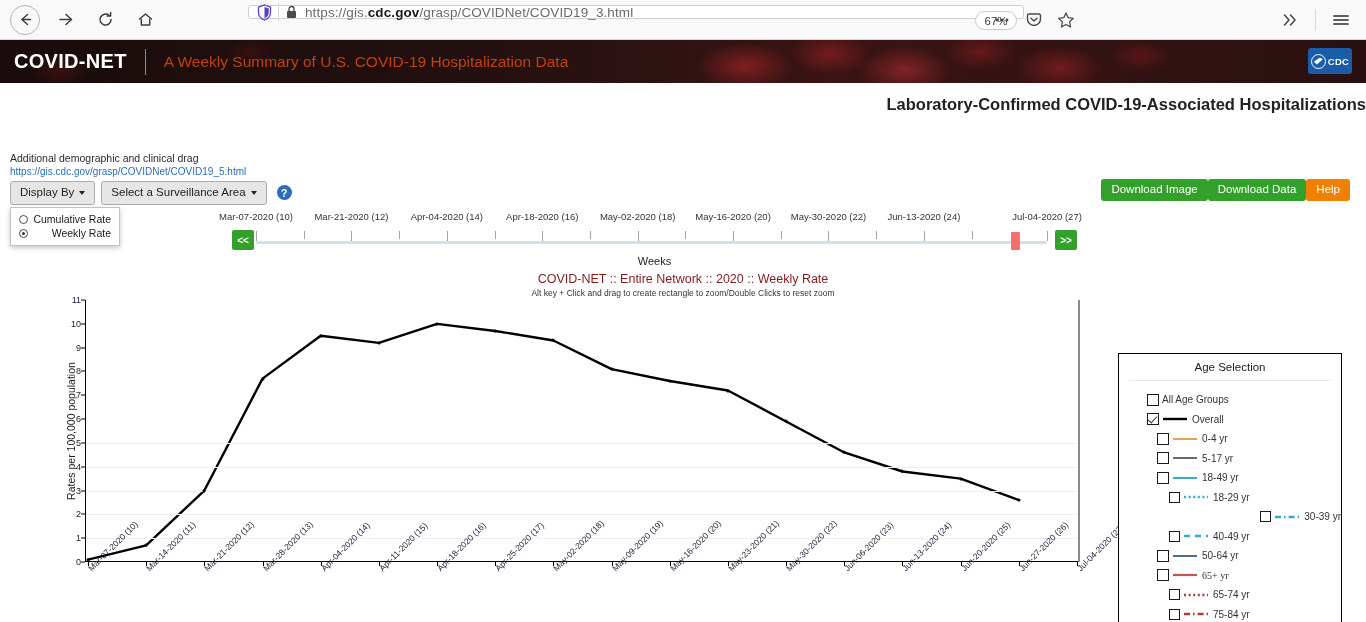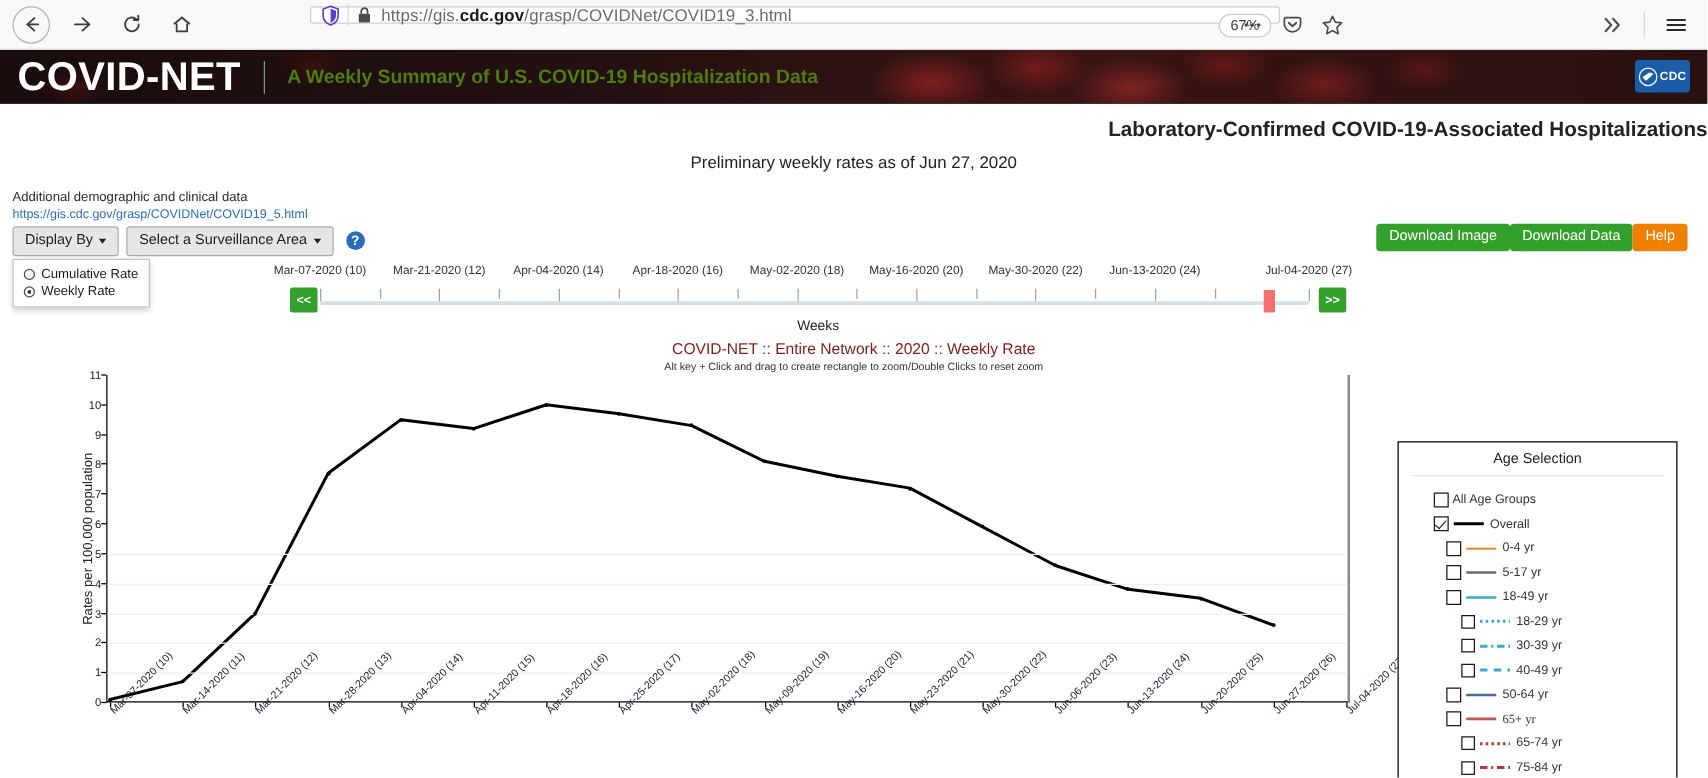--- a/index.html
+++ b/index.html
@@ -90,31 +90,31 @@
       radial-gradient(ellipse 52px 26px at 980px 12px, rgba(160,30,30,.45), transparent 70%),
       radial-gradient(ellipse 62px 32px at 1060px 28px, rgba(185,40,40,.45), transparent 70%),
       radial-gradient(ellipse 46px 24px at 1140px 16px, rgba(150,28,28,.4), transparent 70%),
       radial-gradient(ellipse 40px 22px at 60px 30px, rgba(120,22,22,.35), transparent 70%),
       radial-gradient(ellipse 38px 20px at 250px 12px, rgba(110,20,20,.3), transparent 70%),
       linear-gradient(90deg, #1a0c0c 0%, #231010 35%, #3a1414 62%, #2a1010 100%);
   }
   .banner-logo {
     position: relative; z-index: 2;
     margin-left: 14px;
-    color: #fff; font-size: 32px; font-weight: 700;
+    color: #fff; font-size: 20px; font-weight: 700;
     letter-spacing: 0.3px;
   }
   .banner-divider {
     position: relative; z-index: 2;
     width: 1px; height: 26px; background: #8d8d8d;
     margin: 0 18px;
   }
   .banner-sub {
     position: relative; z-index: 2;
-    color: #4d7c0f; font-size: 15.5px; font-weight: 700;
+    color: #c2410c; font-size: 15.5px; font-weight: 400;
   }
   .cdc-logo {
     position: absolute; right: 14px; top: 8px; z-index: 3;
     width: 44px; height: 26px;
     background: #1b5ca8;
     border-radius: 3px;
     display: flex; align-items: center; justify-content: center;
     gap: 2px;
   }
   .cdc-swoosh {
@@ -179,20 +179,21 @@
     background: #fff;
     border: 1px solid #c3c3c3;
     box-shadow: 0 2px 5px rgba(0,0,0,.22);
     padding: 4px 0 5px 0;
     z-index: 30;
   }
   .dd-item {
     display: flex; align-items: center; gap: 5px;
     font-size: 10.5px; color: #1a1a1a;
     padding: 1px 8px;
+    justify-content: space-between;
   }
   .radio {
     width: 9px; height: 9px; border-radius: 50%;
     border: 1px solid #4a4a4a; background: #fff;
     position: relative; flex: none;
   }
   .radio.on:after {
     content:""; position:absolute; left:2px; top:2px;
     width: 3px; height: 3px; border-radius:50%; background:#333;
   }
@@ -453,24 +454,23 @@
   <div class="banner-sub">A Weekly Summary of U.S. COVID-19 Hospitalization Data</div>
   <div class="cdc-logo">
     <span class="cdc-swoosh"></span>
     <span class="cdc-text">CDC</span>
   </div>
 </div>
 
 <div class="page">
 
   <div class="main-title">Laboratory-Confirmed COVID-19-Associated Hospitalizations</div>
-  <div class="sub-title">Preliminary weekly rates as of Jun 27, 2020</div>
 
   <div class="addl-block">
-    <div class="addl-label">Additional demographic and clinical data</div>
+    <div class="addl-label">Additional demographic and clinical drag</div>
     <div class="addl-link">https://gis.cdc.gov/grasp/COVIDNet/COVID19_5.html</div>
   </div>
 
   <div class="controls-row">
     <div class="btn-dd">
       <span>Display By</span>
       <span class="caret"></span>
     </div>
     <div class="btn-dd">
       <span>Select a Surveillance Area</span>
@@ -672,58 +672,58 @@
             </svg></span>
           <span class="legend-label">18-49 yr</span>
         </div>
         <div class="legend-row lvl1" style="padding-left: 50px;">
           <span class="cbx sm"></span>
           <span class="swatch"><svg width="26" height="10">
               <line x1="1" y1="5" x2="25" y2="5" stroke="#3aa9cc" stroke-width="2.4" stroke-dasharray="2,2.6" stroke-linecap="butt"></line>
             </svg></span>
           <span class="legend-label">18-29 yr</span>
         </div>
+        <div class="legend-row lvl1" style="padding-left: 50px; justify-content: flex-end;">
+          <span class="cbx sm"></span>
+          <span class="swatch"><svg width="26" height="10">
+              <line x1="1" y1="5" x2="25" y2="5" stroke="#3aa9cc" stroke-width="2.4" stroke-dasharray="6,3,1.6,3" stroke-linecap="butt"></line>
+            </svg></span>
+          <span class="legend-label">30-39 yr</span>
+        </div>
         <div class="legend-row lvl1" style="padding-left: 50px;">
           <span class="cbx sm"></span>
           <span class="swatch"><svg width="26" height="10">
-              <line x1="1" y1="5" x2="25" y2="5" stroke="#3aa9cc" stroke-width="2.4" stroke-dasharray="6,3,1.6,3" stroke-linecap="butt"></line>
-            </svg></span>
-          <span class="legend-label">30-39 yr</span>
+              <line x1="1" y1="5" x2="25" y2="5" stroke="#3aa9cc" stroke-width="2.4" stroke-dasharray="6,5" stroke-linecap="butt"></line>
+            </svg></span>
+          <span class="legend-label">40-49 yr</span>
+        </div>
+        <div class="legend-row lvl0" style="padding-left: 38px;">
+          <span class="cbx"></span>
+          <span class="swatch"><svg width="26" height="10">
+              <line x1="1" y1="5" x2="25" y2="5" stroke="#4a6e96" stroke-width="2" stroke-linecap="butt"></line>
+            </svg></span>
+          <span class="legend-label">50-64 yr</span>
+        </div>
+        <div class="legend-row lvl0" style="padding-left: 38px; font-family: Liberation Serif, serif;">
+          <span class="cbx"></span>
+          <span class="swatch"><svg width="26" height="10">
+              <line x1="1" y1="5" x2="25" y2="5" stroke="#c0564f" stroke-width="2.2" stroke-linecap="butt"></line>
+            </svg></span>
+          <span class="legend-label">65+ yr</span>
         </div>
         <div class="legend-row lvl1" style="padding-left: 50px;">
           <span class="cbx sm"></span>
           <span class="swatch"><svg width="26" height="10">
-              <line x1="1" y1="5" x2="25" y2="5" stroke="#3aa9cc" stroke-width="2.4" stroke-dasharray="6,5" stroke-linecap="butt"></line>
-            </svg></span>
-          <span class="legend-label">40-49 yr</span>
-        </div>
-        <div class="legend-row lvl0" style="padding-left: 38px;">
-          <span class="cbx"></span>
-          <span class="swatch"><svg width="26" height="10">
-              <line x1="1" y1="5" x2="25" y2="5" stroke="#4a6e96" stroke-width="2" stroke-linecap="butt"></line>
-            </svg></span>
-          <span class="legend-label">50-64 yr</span>
-        </div>
-        <div class="legend-row lvl0" style="padding-left: 38px; font-family: Liberation Serif, serif;">
-          <span class="cbx"></span>
-          <span class="swatch"><svg width="26" height="10">
-              <line x1="1" y1="5" x2="25" y2="5" stroke="#c0564f" stroke-width="2.2" stroke-linecap="butt"></line>
-            </svg></span>
-          <span class="legend-label">65+ yr</span>
+              <line x1="1" y1="5" x2="25" y2="5" stroke="#b03a36" stroke-width="2.4" stroke-dasharray="2,2.6" stroke-linecap="butt"></line>
+            </svg></span>
+          <span class="legend-label">65-74 yr</span>
         </div>
         <div class="legend-row lvl1" style="padding-left: 50px;">
           <span class="cbx sm"></span>
           <span class="swatch"><svg width="26" height="10">
-              <line x1="1" y1="5" x2="25" y2="5" stroke="#b03a36" stroke-width="2.4" stroke-dasharray="2,2.6" stroke-linecap="butt"></line>
-            </svg></span>
-          <span class="legend-label">65-74 yr</span>
-        </div>
-        <div class="legend-row lvl1" style="padding-left: 50px;">
-          <span class="cbx sm"></span>
-          <span class="swatch"><svg width="26" height="10">
               <line x1="1" y1="5" x2="25" y2="5" stroke="#b03a36" stroke-width="2.4" stroke-dasharray="6,3,1.6,3" stroke-linecap="butt"></line>
             </svg></span>
           <span class="legend-label">75-84 yr</span>
         </div>
       </div>
   </div>
 
 </div>
 
 </body></html>

